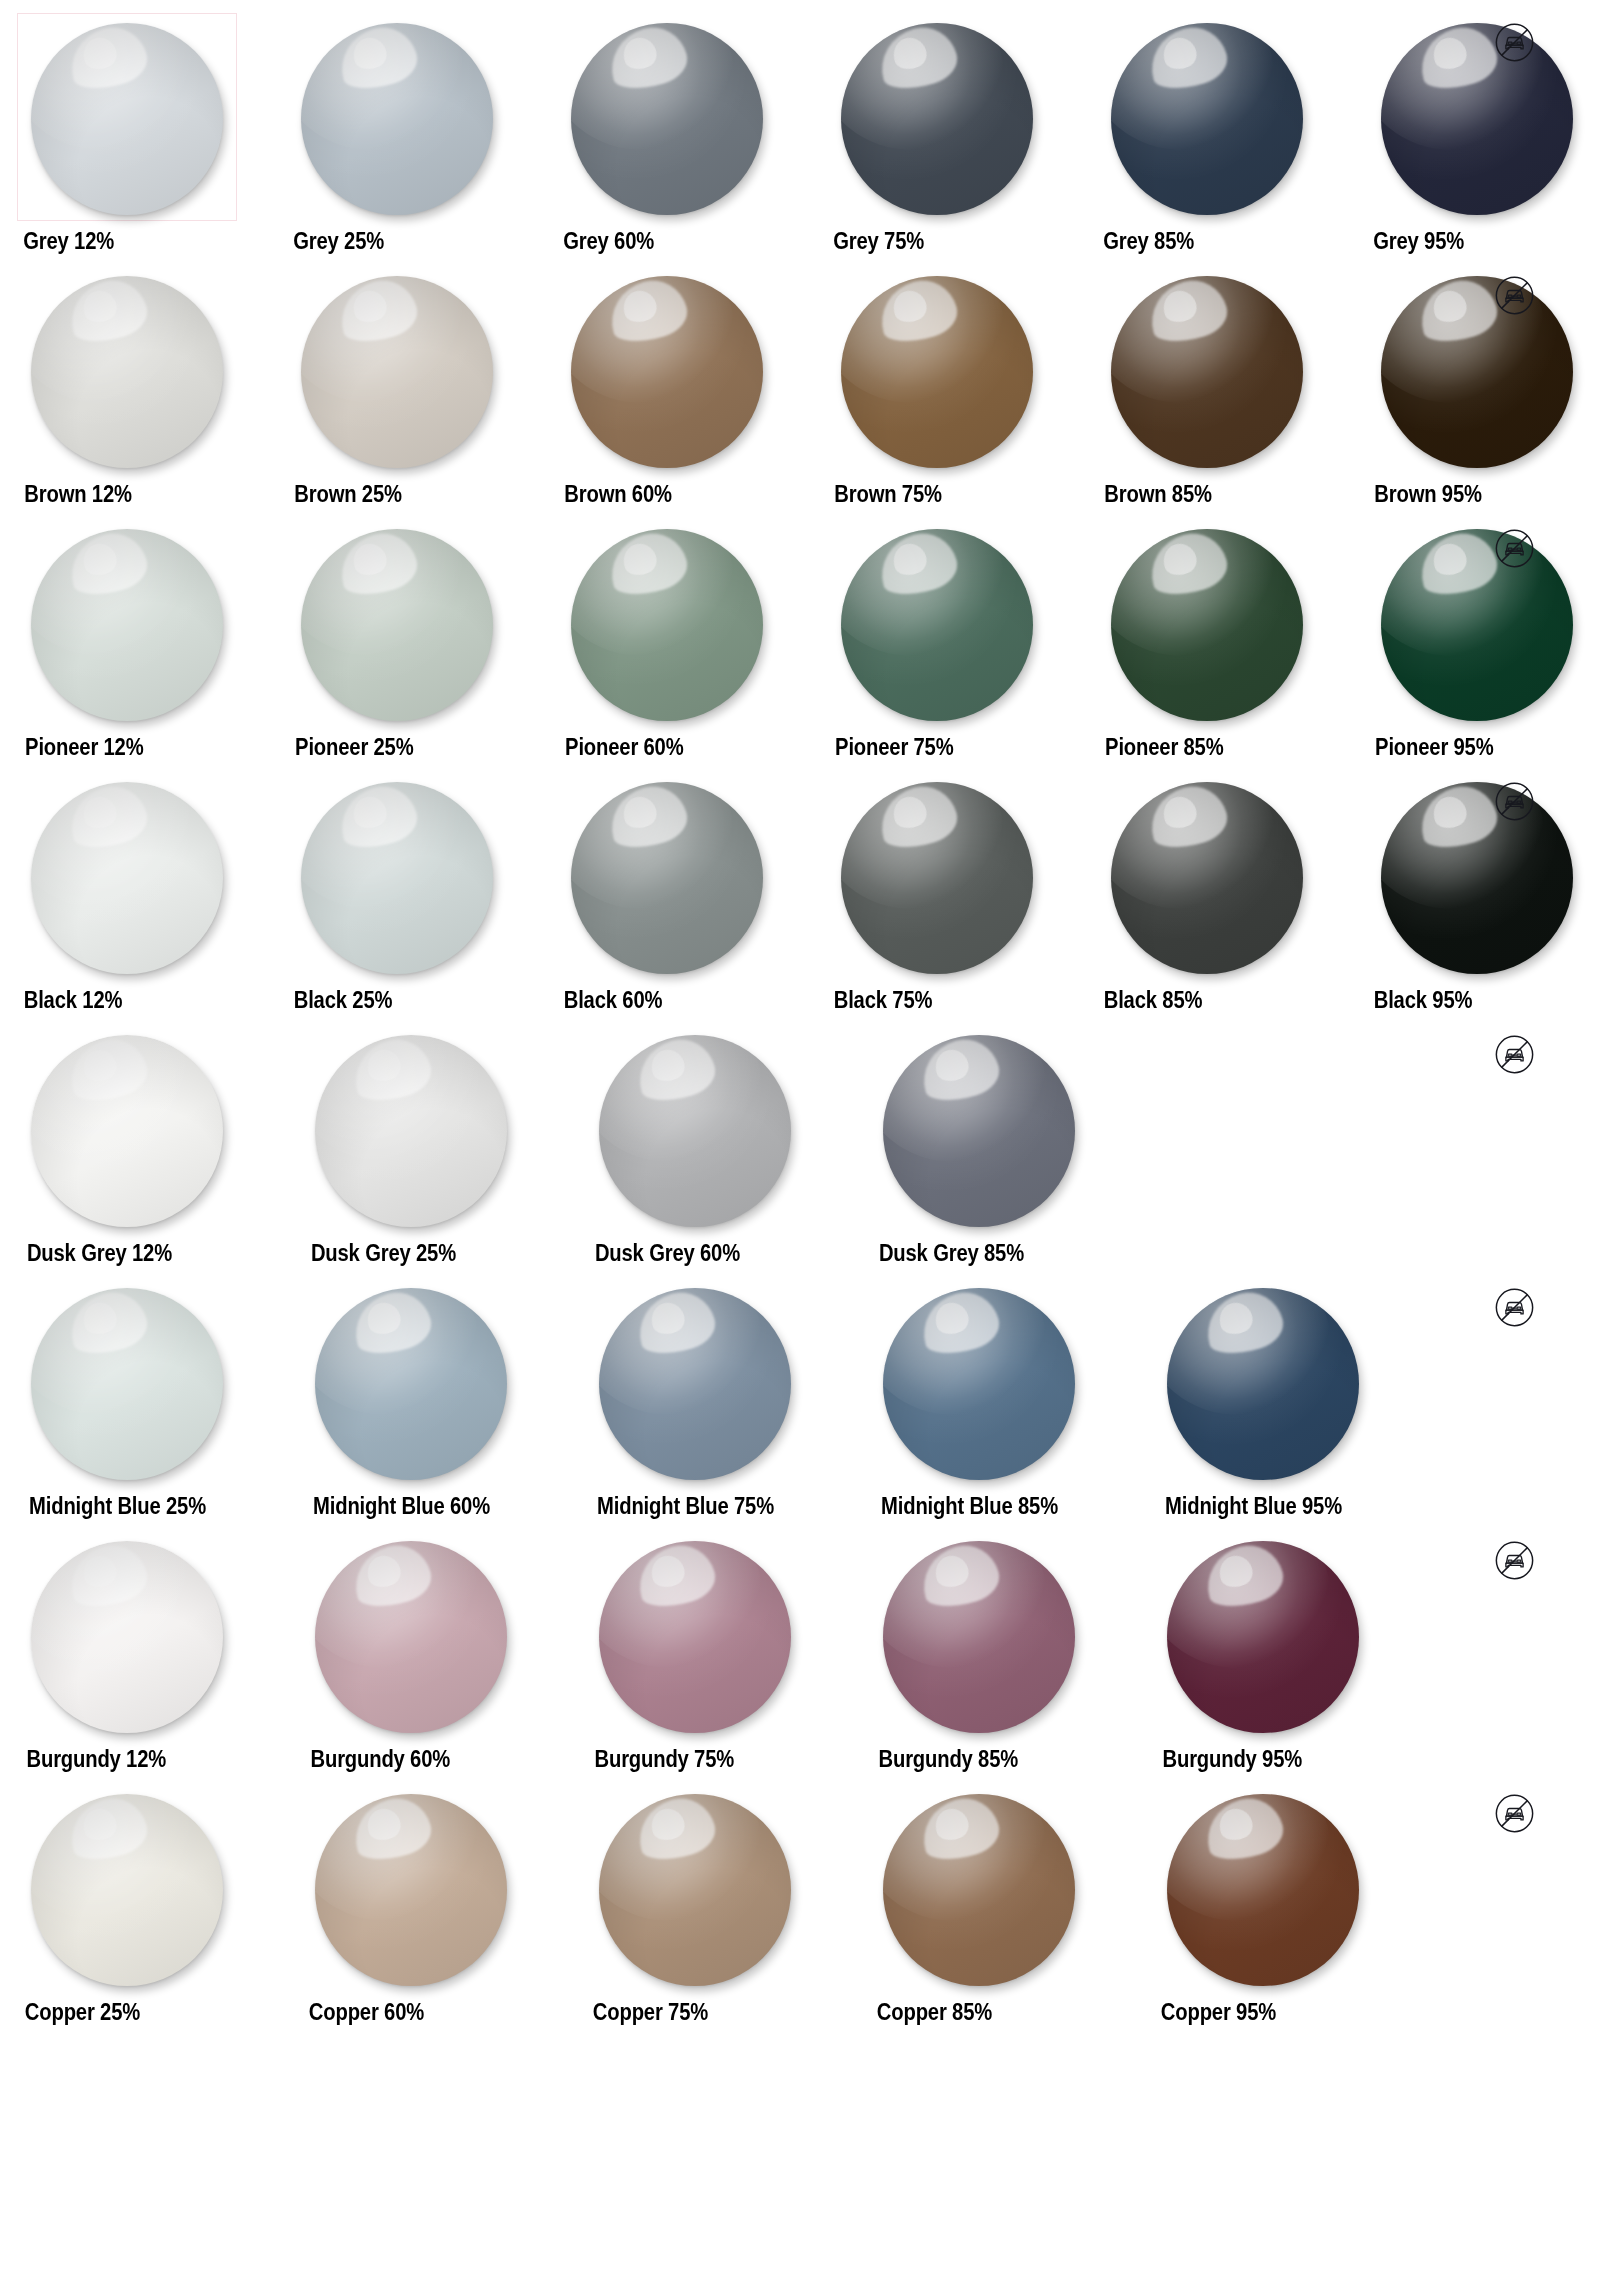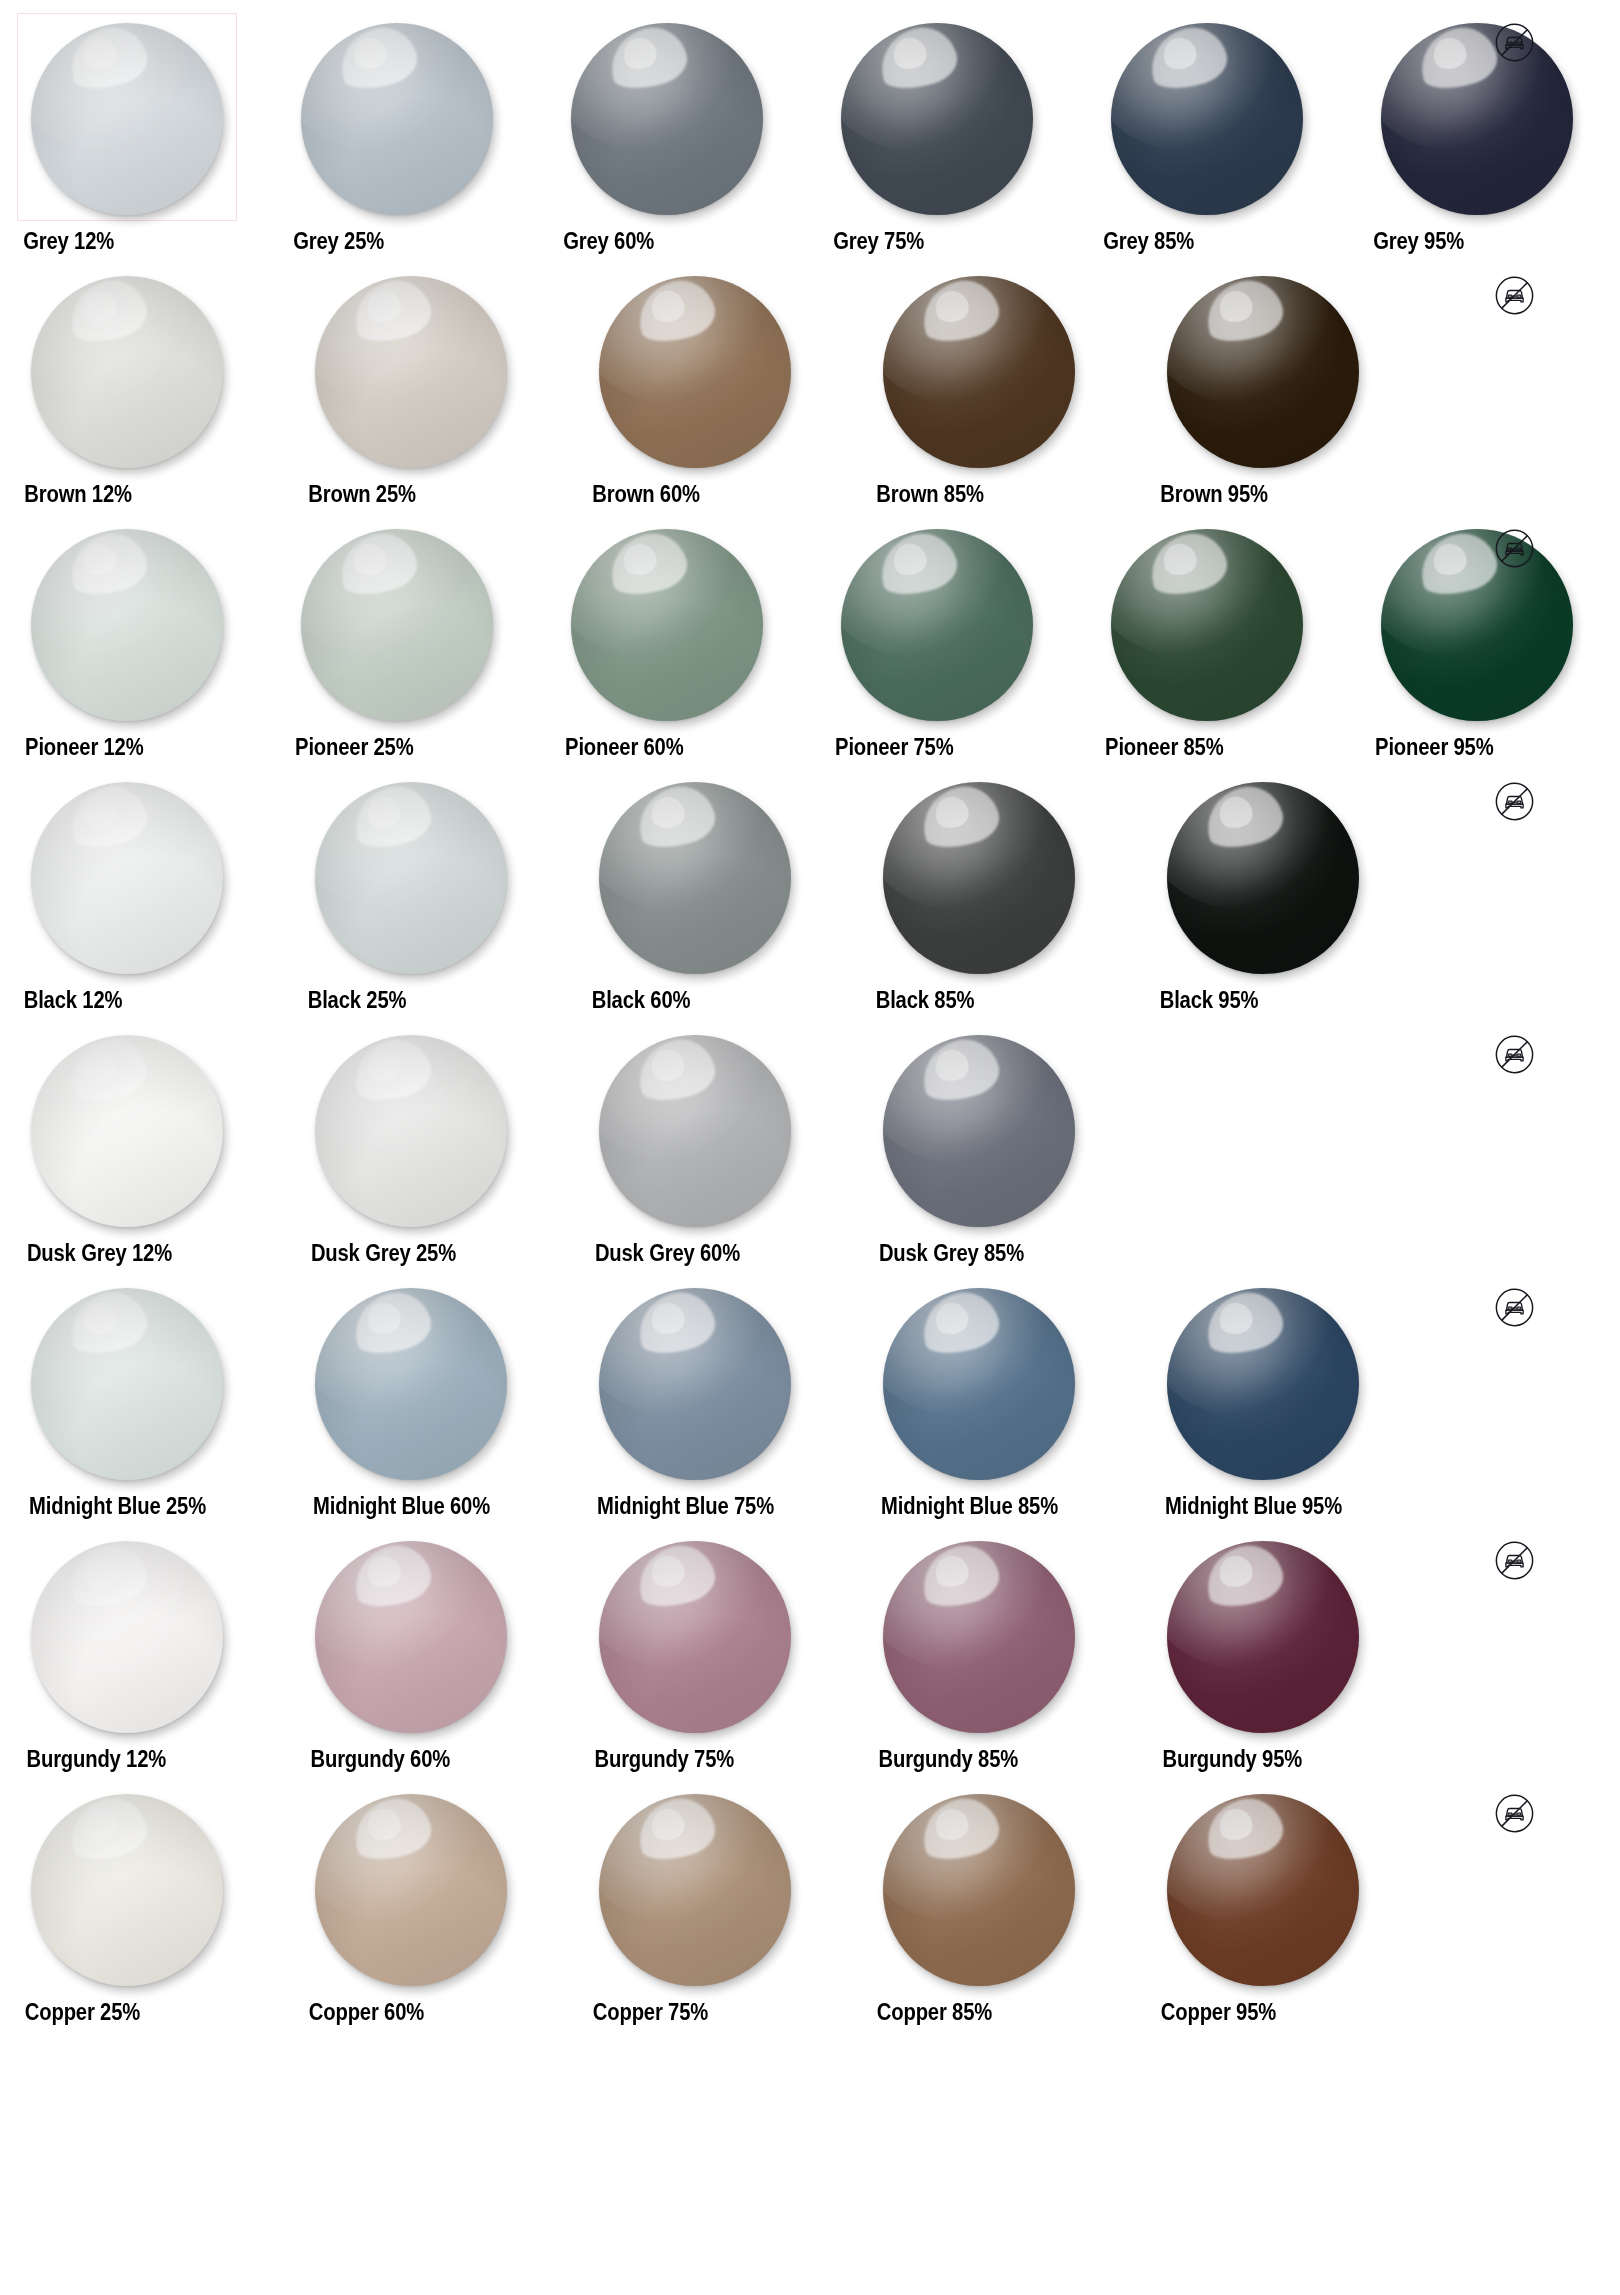--- a/index.html
+++ b/index.html
@@ -263,20 +263,30 @@
             <div class="lens" style="background: radial-gradient(circle at 34% 24%, rgba(255, 255, 255, 0.3) 0%, rgba(255, 255, 255, 0.06) 34%, rgba(255, 255, 255, 0) 58%), linear-gradient(152deg, rgb(142, 112, 84) 0%, rgb(142, 112, 84) 55%, rgba(0, 0, 0, 0.08) 100%), rgb(142, 112, 84);">
               <span class="glint"></span>
               <span class="glint2"></span>
               <span class="shade"></span>
             </div>
           </div>
           <div class="label">Brown 60%</div>
         </div>
         <div class="swatch-cell">
           <div class="lens-box">
+            <div class="lens" style="background: radial-gradient(circle at 34% 24%, rgba(255, 255, 255, 0.3) 0%, rgba(255, 255, 255, 0.06) 34%, rgba(255, 255, 255, 0) 58%), linear-gradient(152deg, rgb(130, 97, 62) 0%, rgb(130, 97, 62) 55%, rgba(0, 0, 0, 0.08) 100%), rgb(130, 97, 62);">
+              <span class="glint"></span>
+              <span class="glint2"></span>
+              <span class="shade"></span>
+            </div>
+          </div>
+          <div class="label">Brown 75%</div>
+        </div>
+        <div class="swatch-cell">
+          <div class="lens-box">
             <div class="lens" style="background: radial-gradient(circle at 34% 24%, rgba(255, 255, 255, 0.3) 0%, rgba(255, 255, 255, 0.06) 34%, rgba(255, 255, 255, 0) 58%), linear-gradient(152deg, rgb(77, 53, 32) 0%, rgb(77, 53, 32) 55%, rgba(0, 0, 0, 0.08) 100%), rgb(77, 53, 32);">
               <span class="glint"></span>
               <span class="glint2"></span>
               <span class="shade"></span>
             </div>
           </div>
           <div class="label">Brown 85%</div>
         </div>
         <div class="swatch-cell">
           <div class="lens-box">
@@ -399,20 +409,30 @@
             <div class="lens" style="background: radial-gradient(circle at 34% 24%, rgba(255, 255, 255, 0.3) 0%, rgba(255, 255, 255, 0.06) 34%, rgba(255, 255, 255, 0) 58%), linear-gradient(152deg, rgb(133, 141, 140) 0%, rgb(133, 141, 140) 55%, rgba(0, 0, 0, 0.08) 100%), rgb(133, 141, 140);">
               <span class="glint"></span>
               <span class="glint2"></span>
               <span class="shade"></span>
             </div>
           </div>
           <div class="label">Black 60%</div>
         </div>
         <div class="swatch-cell">
           <div class="lens-box">
+            <div class="lens" style="background: radial-gradient(circle at 34% 24%, rgba(255, 255, 255, 0.3) 0%, rgba(255, 255, 255, 0.06) 34%, rgba(255, 255, 255, 0) 58%), linear-gradient(152deg, rgb(86, 91, 89) 0%, rgb(86, 91, 89) 55%, rgba(0, 0, 0, 0.08) 100%), rgb(86, 91, 89);">
+              <span class="glint"></span>
+              <span class="glint2"></span>
+              <span class="shade"></span>
+            </div>
+          </div>
+          <div class="label">Black 75%</div>
+        </div>
+        <div class="swatch-cell">
+          <div class="lens-box">
             <div class="lens" style="background: radial-gradient(circle at 34% 24%, rgba(255, 255, 255, 0.3) 0%, rgba(255, 255, 255, 0.06) 34%, rgba(255, 255, 255, 0) 58%), linear-gradient(152deg, rgb(59, 62, 60) 0%, rgb(59, 62, 60) 55%, rgba(0, 0, 0, 0.08) 100%), rgb(59, 62, 60);">
               <span class="glint"></span>
               <span class="glint2"></span>
               <span class="shade"></span>
             </div>
           </div>
           <div class="label">Black 85%</div>
         </div>
         <div class="swatch-cell">
           <div class="lens-box">

